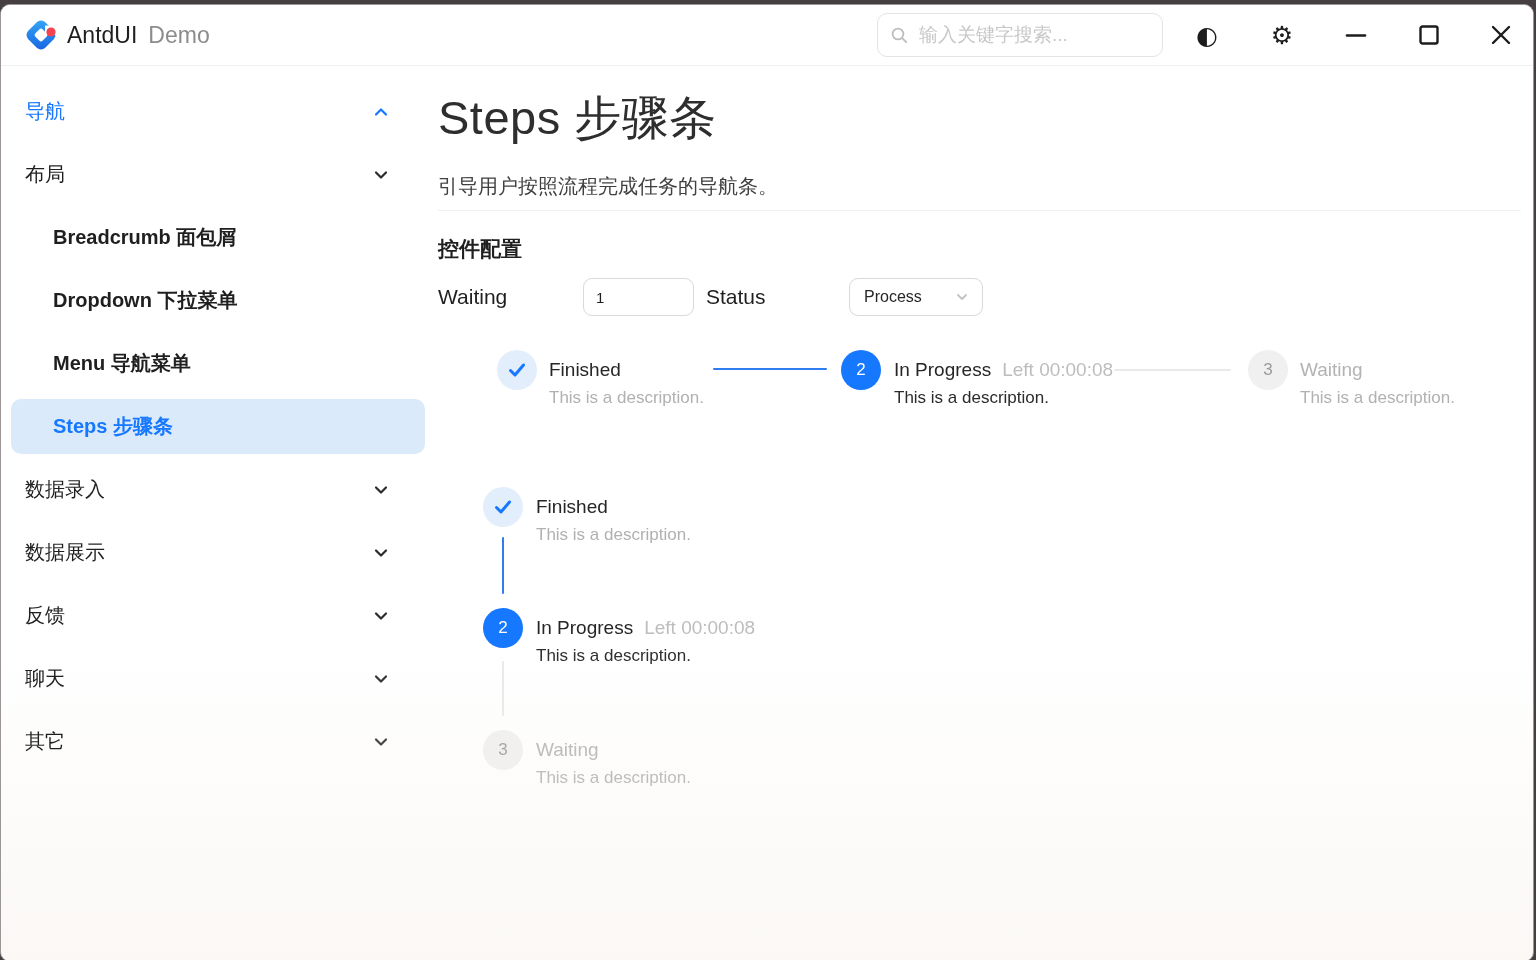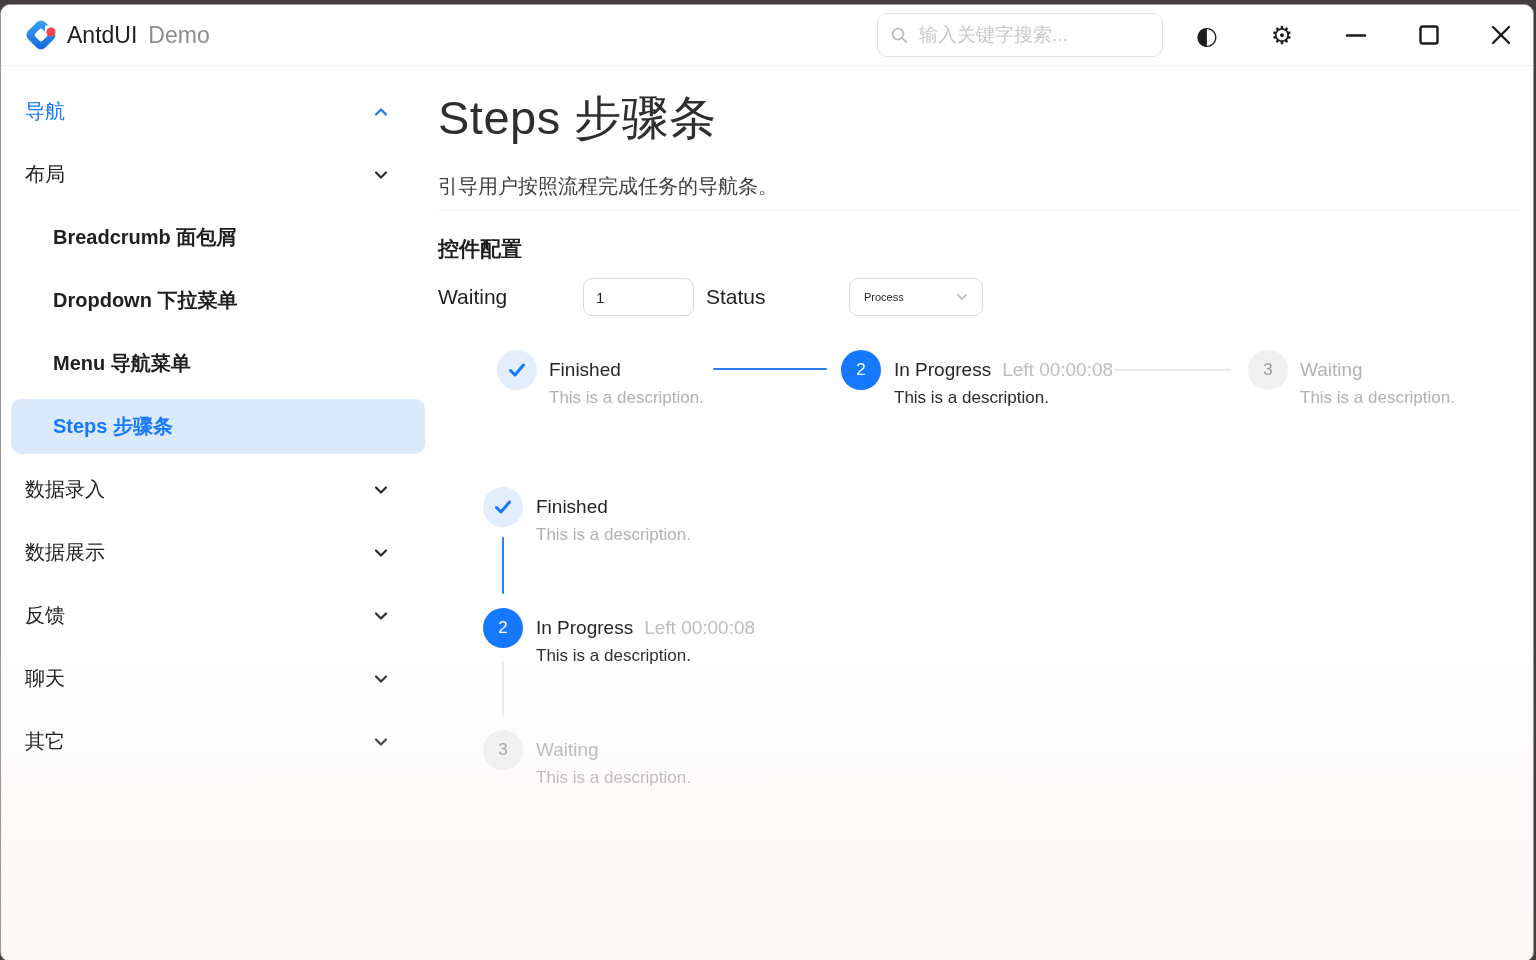--- a/index.html
+++ b/index.html
@@ -71,21 +71,21 @@
   .cfg-input{
     position:absolute;left:582px;top:273px;width:111px;height:38px;box-sizing:border-box;
     border:1px solid #d9d9d9;border-radius:9px;padding:0 12px;font-size:15px;color:#1f1f1f;
     outline:none;font-family:"Liberation Sans","DejaVu Sans",sans-serif;
   }
   .cfg-select{
     position:absolute;left:848px;top:273px;width:134px;height:38px;box-sizing:border-box;
     border:1px solid #d9d9d9;border-radius:9px;display:flex;align-items:center;
     padding:0 12px 0 14px;cursor:pointer;background:#fff;
   }
-  .cfg-select .val{flex:1;font-size:11px;color:#262626;}
+  .cfg-select .val{flex:1;font-size:16px;color:#262626;}
 
   
   .step-circle{
     position:absolute;width:40px;height:40px;border-radius:50%;
     display:flex;align-items:center;justify-content:center;
     font-size:17px;
   }
   .step-circle.finished{background:#e3eefc;}
   .step-circle.process{background:#1677ff;color:#ffffff;}
   .step-circle.wait{background:#f0f0f0;color:#9b9b9b;}

